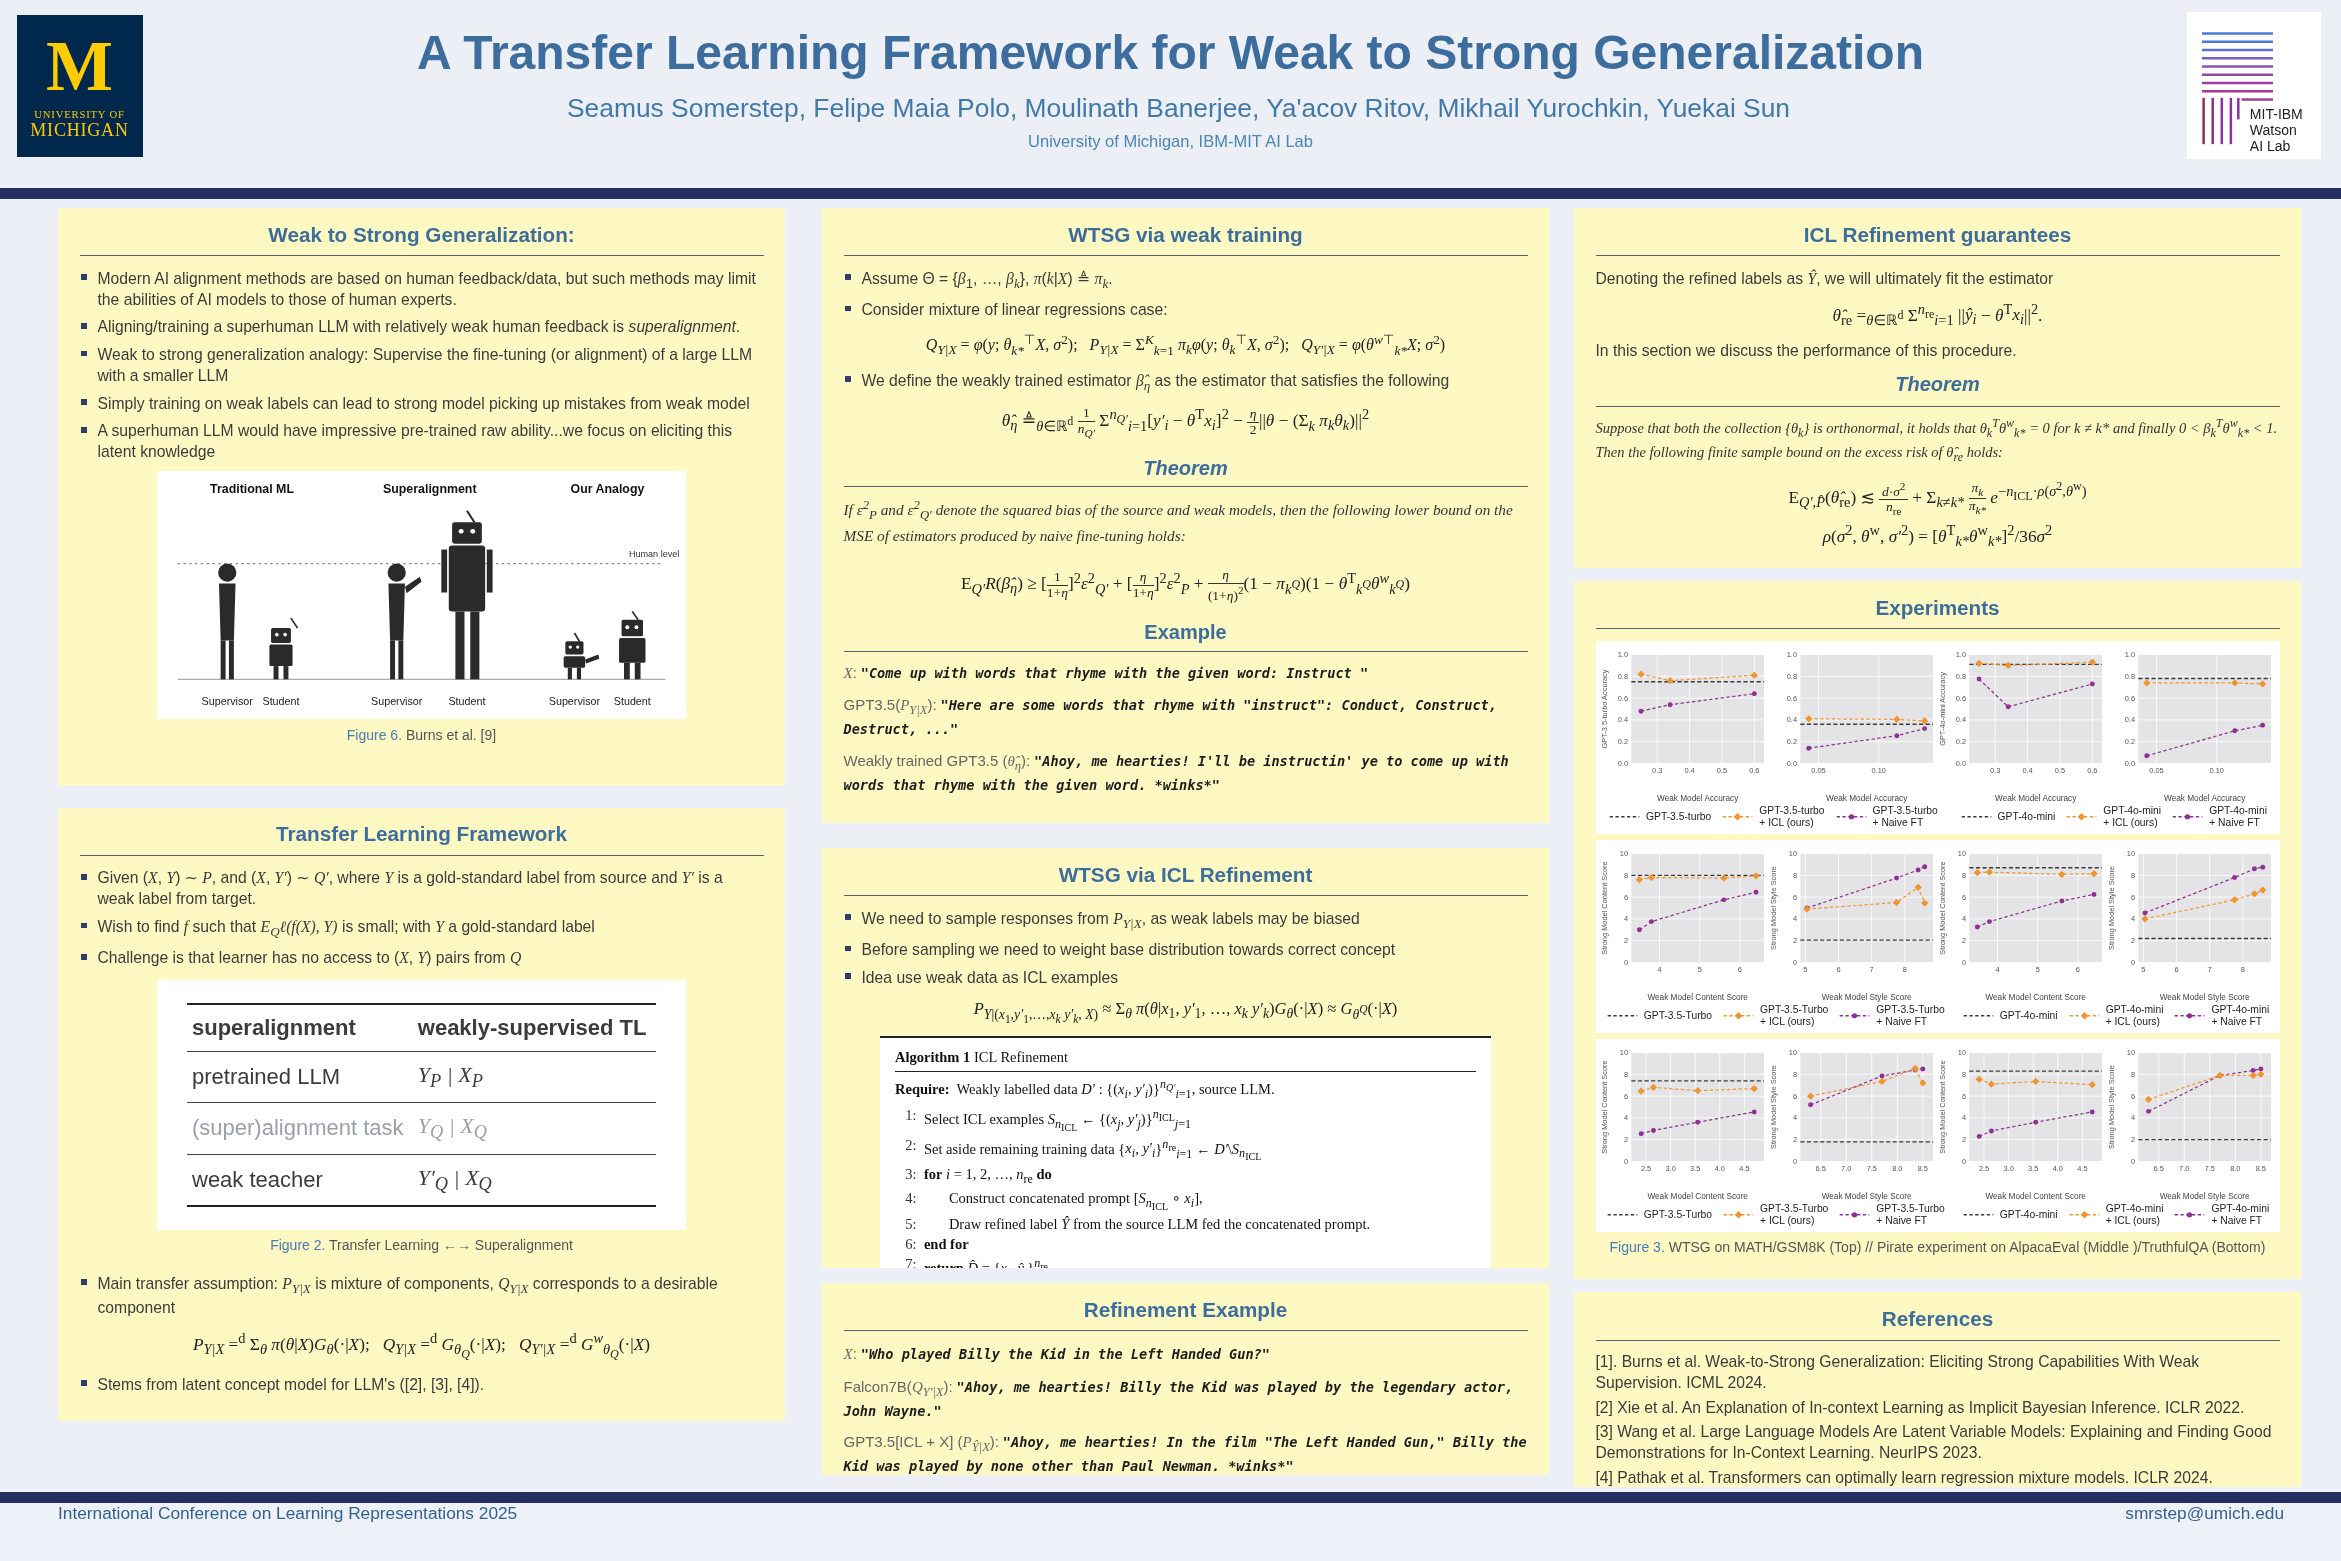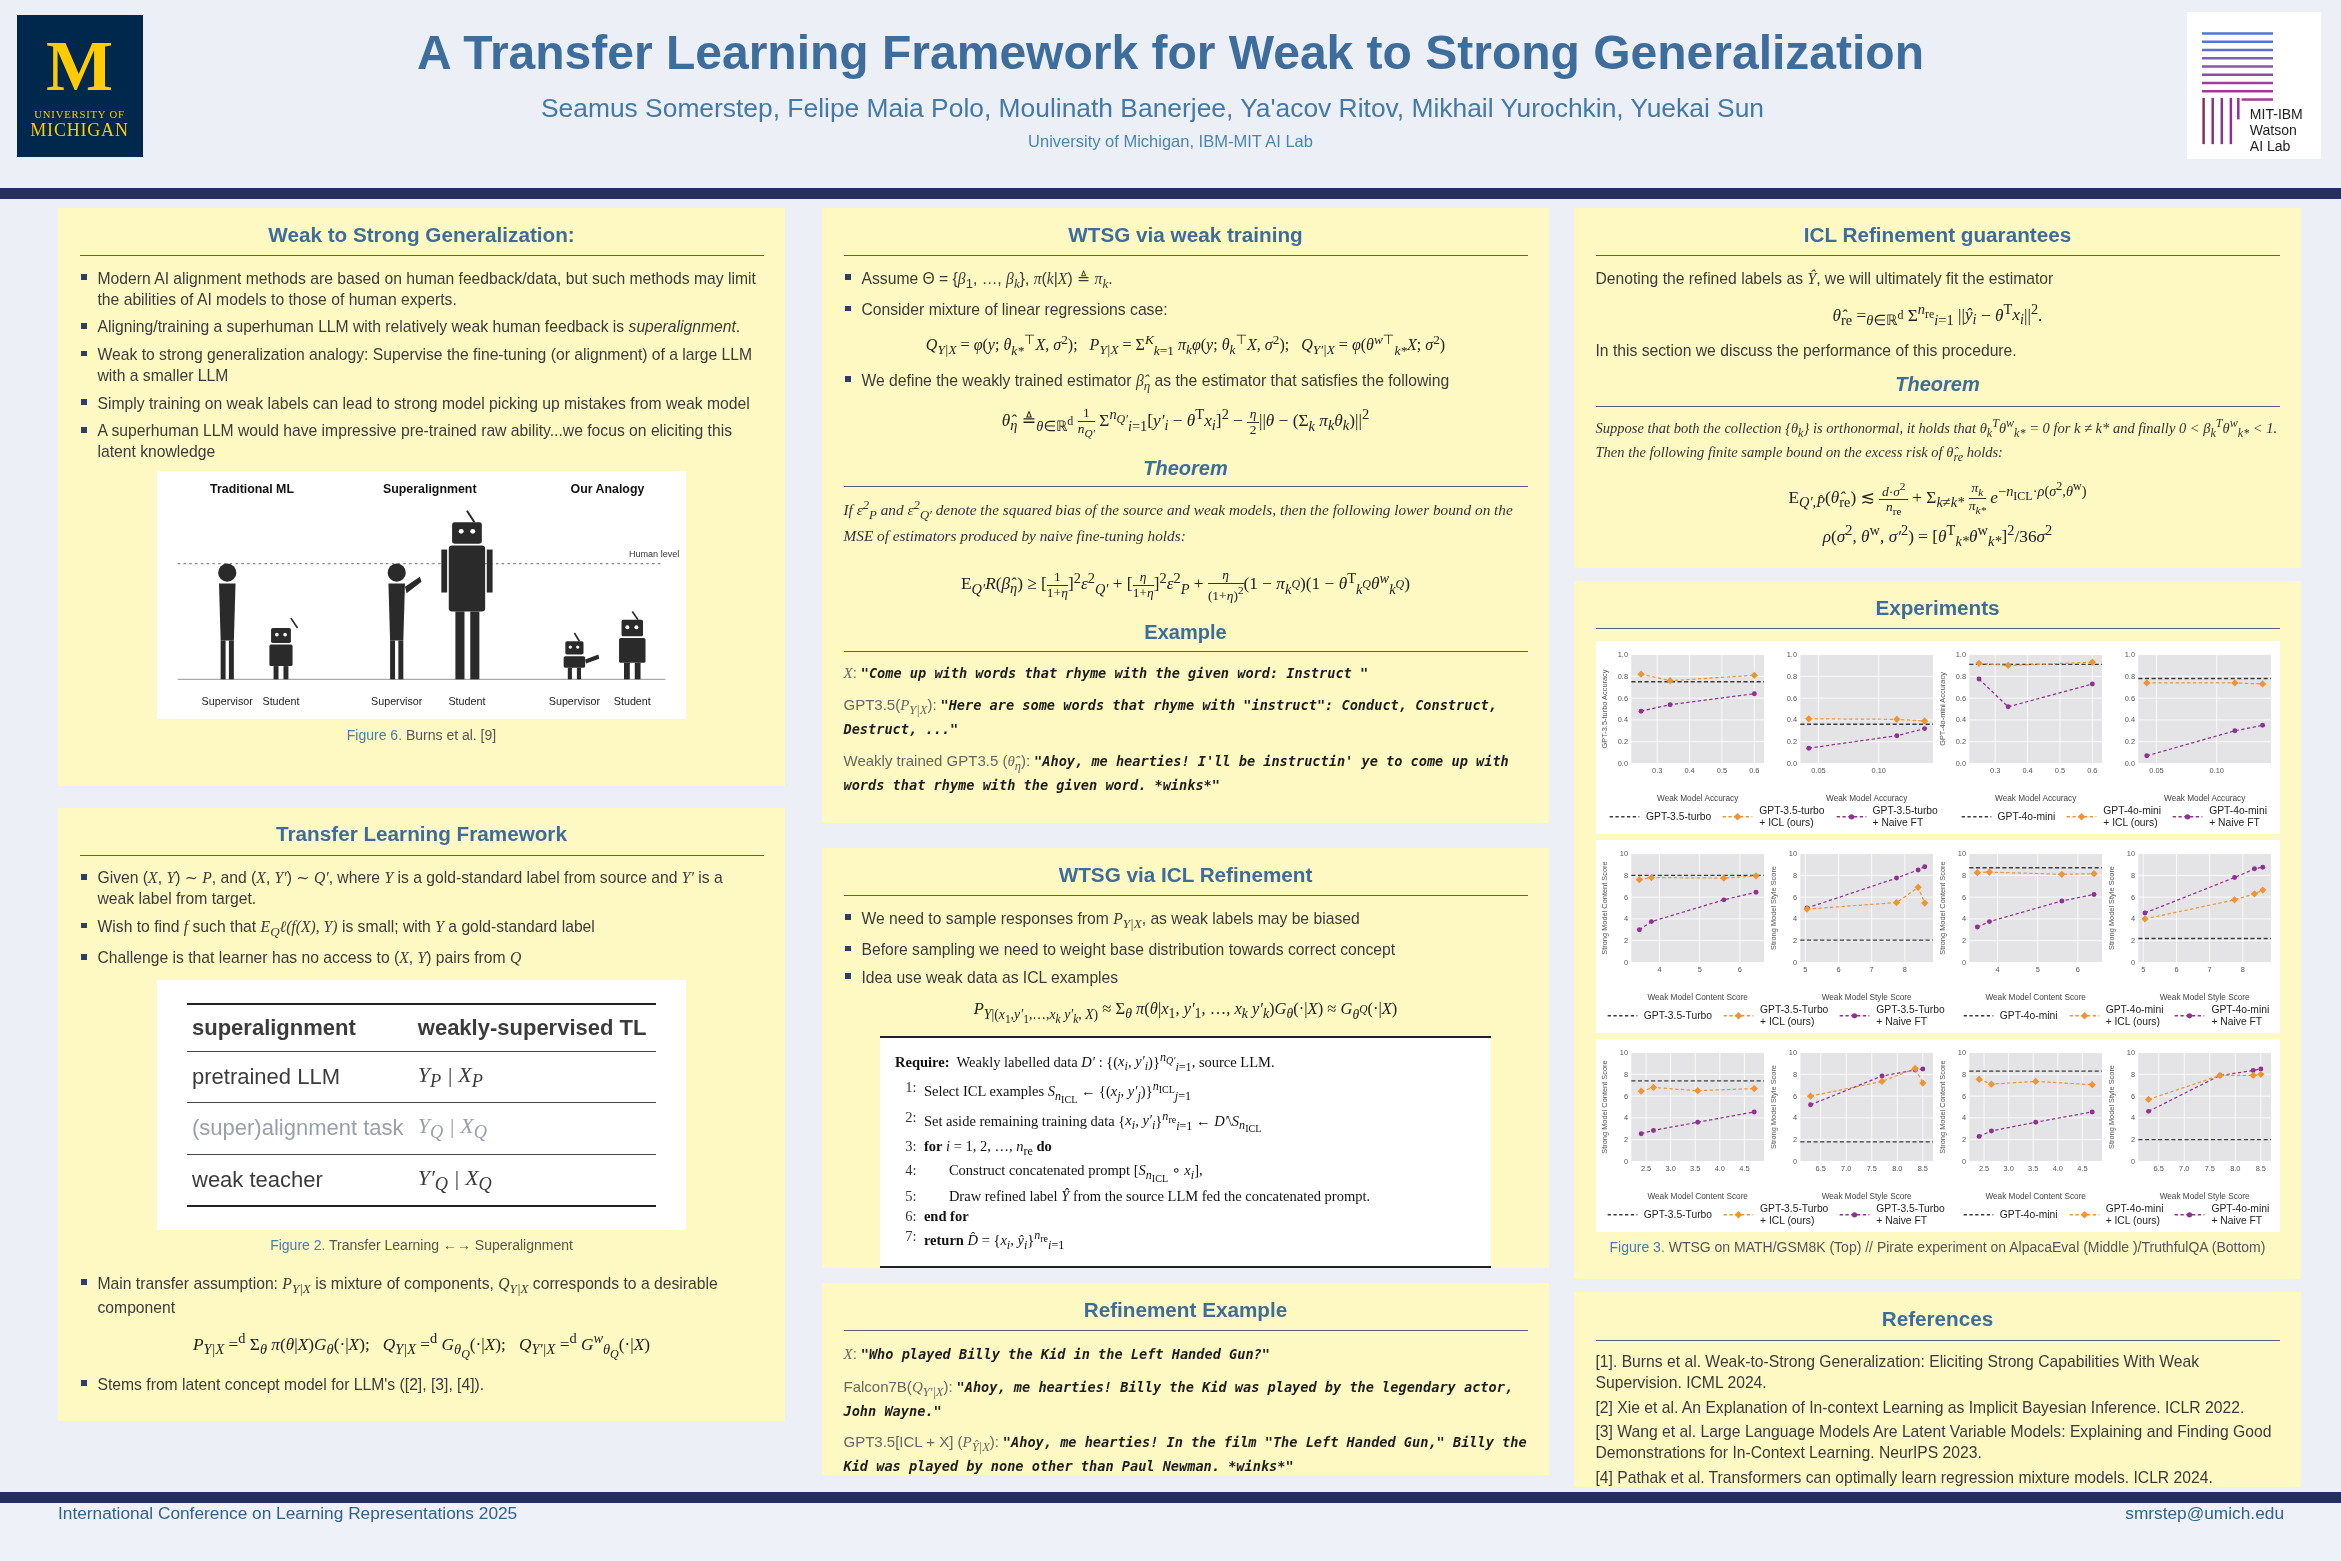--- a/index.html
+++ b/index.html
@@ -1,20 +1,20 @@
 <!DOCTYPE html>
 <html style="font-size:13.2px"><head>
 <meta charset="utf-8">
 <style>
   html,body{margin:0;padding:0;}
   body{width:2342px;height:1561px;background:#edeff6;font-family:"Liberation Sans",sans-serif;color:#3b3b3b;position:relative;overflow:hidden;}
   
   .hdr{position:absolute;top:0;left:0;width:2342px;height:187px;}
   .hdr-title{position:absolute;top:25px;left:330px;width:1681px;text-align:center;font-size:48px;font-weight:bold;color:#3d6d9c;}
-  .hdr-authors{position:absolute;top:93px;left:312px;width:1681px;text-align:center;font-size:26.4px;color:#4179a9;}
+  .hdr-authors{position:absolute;top:93px;left:338px;width:1681px;text-align:center;font-size:26.4px;color:#4179a9;}
   .hdr-affil{position:absolute;top:132px;left:330px;width:1681px;text-align:center;font-size:16.5px;color:#4a86b5;}
   .um-logo{position:absolute;top:15px;left:16.5px;width:126px;height:142px;background:#00274C;display:flex;flex-direction:column;align-items:center;justify-content:center;}
   .um-m{color:#FFCB05;font-family:"Liberation Serif",serif;font-weight:bold;font-size:71px;line-height:1;}
   .um-t1{color:#FFCB05;font-family:"Liberation Serif",serif;font-size:10.7px;letter-spacing:0.8px;margin-top:6.6px;}
   .um-t2{color:#FFCB05;font-family:"Liberation Serif",serif;font-size:18px;letter-spacing:0.8px;}
   .lab-logo{position:absolute;top:12.4px;right:20.7px;width:134px;height:147px;background:#ffffff;}
   .navy-bar{position:absolute;left:0;width:2342px;height:10.7px;background:#242e60;}
   #bar-top{top:188px;} #bar-bottom{top:1492px;}
   .footer{position:absolute;top:1503px;left:0;width:2342px;height:59px;background:#eef1f8;display:flex;justify-content:space-between;align-items:flex-start;box-sizing:border-box;padding:0 58px;font-size:17.3px;color:#33618f;}
   
@@ -243,20 +243,21 @@
 
   <div class="panel" style="height:420px;margin-bottom:15px;">
     <div class="sec-h">WTSG via ICL Refinement</div>
     <ul class="blt">
       <li>We need to sample responses from <i class="m">P<sub>Y|X</sub></i>, as weak labels may be biased</li>
       <li>Before sampling we need to weight base distribution towards correct concept</li>
       <li>Idea use weak data as ICL examples</li>
     </ul>
     <div class="formula" style="font-size:16.5px;"><i>P</i><sub><i>Y</i>|(<i>x</i><sub>1</sub>,<i>y′</i><sub>1</sub>,…,<i>x<sub>k</sub></i> <i>y′<sub>k</sub></i>, <i>X</i>)</sub> ≈ Σ<sub><i>θ</i></sub> <i>π</i>(<i>θ</i>|<i>x</i><sub>1</sub>, <i>y′</i><sub>1</sub>, …, <i>x<sub>k</sub></i> <i>y′<sub>k</sub></i>)<i>G<sub>θ</sub></i>(·|<i>X</i>) ≈ <i>G</i><sub><i>θ<sup>Q</sup></i></sub>(·|<i>X</i>)</div>
     <div class="algo">
+      <div class="algo-title"><b>Algorithm 1</b> ICL Refinement</div>
       <div class="algo-req"><b>Require:</b>&nbsp; Weakly labelled data <i>D′</i> : {(<i>x<sub>i</sub></i>, <i>y′<sub>i</sub></i>)}<sup><i>n<sub>Q′</sub></i></sup><sub><i>i</i>=1</sub>, source LLM.</div>
       <div class="algo-line">
           <span class="algo-num">1:</span>
           <span>Select ICL examples <i>S</i><sub><i>n</i><sub>ICL</sub></sub> ← {(<i>x<sub>j</sub></i>, <i>y′<sub>j</sub></i>)}<sup><i>n</i><sub>ICL</sub></sup><sub><i>j</i>=1</sub></span>
         </div>
       <div class="algo-line">
           <span class="algo-num">2:</span>
           <span>Set aside remaining training data {<i>x<sub>i</sub></i>, <i>y′<sub>i</sub></i>}<sup><i>n</i><sub>re</sub></sup><sub><i>i</i>=1</sub> ← <i>D′</i>\<i>S</i><sub><i>n</i><sub>ICL</sub></sub></span>
         </div>
       <div class="algo-line">

